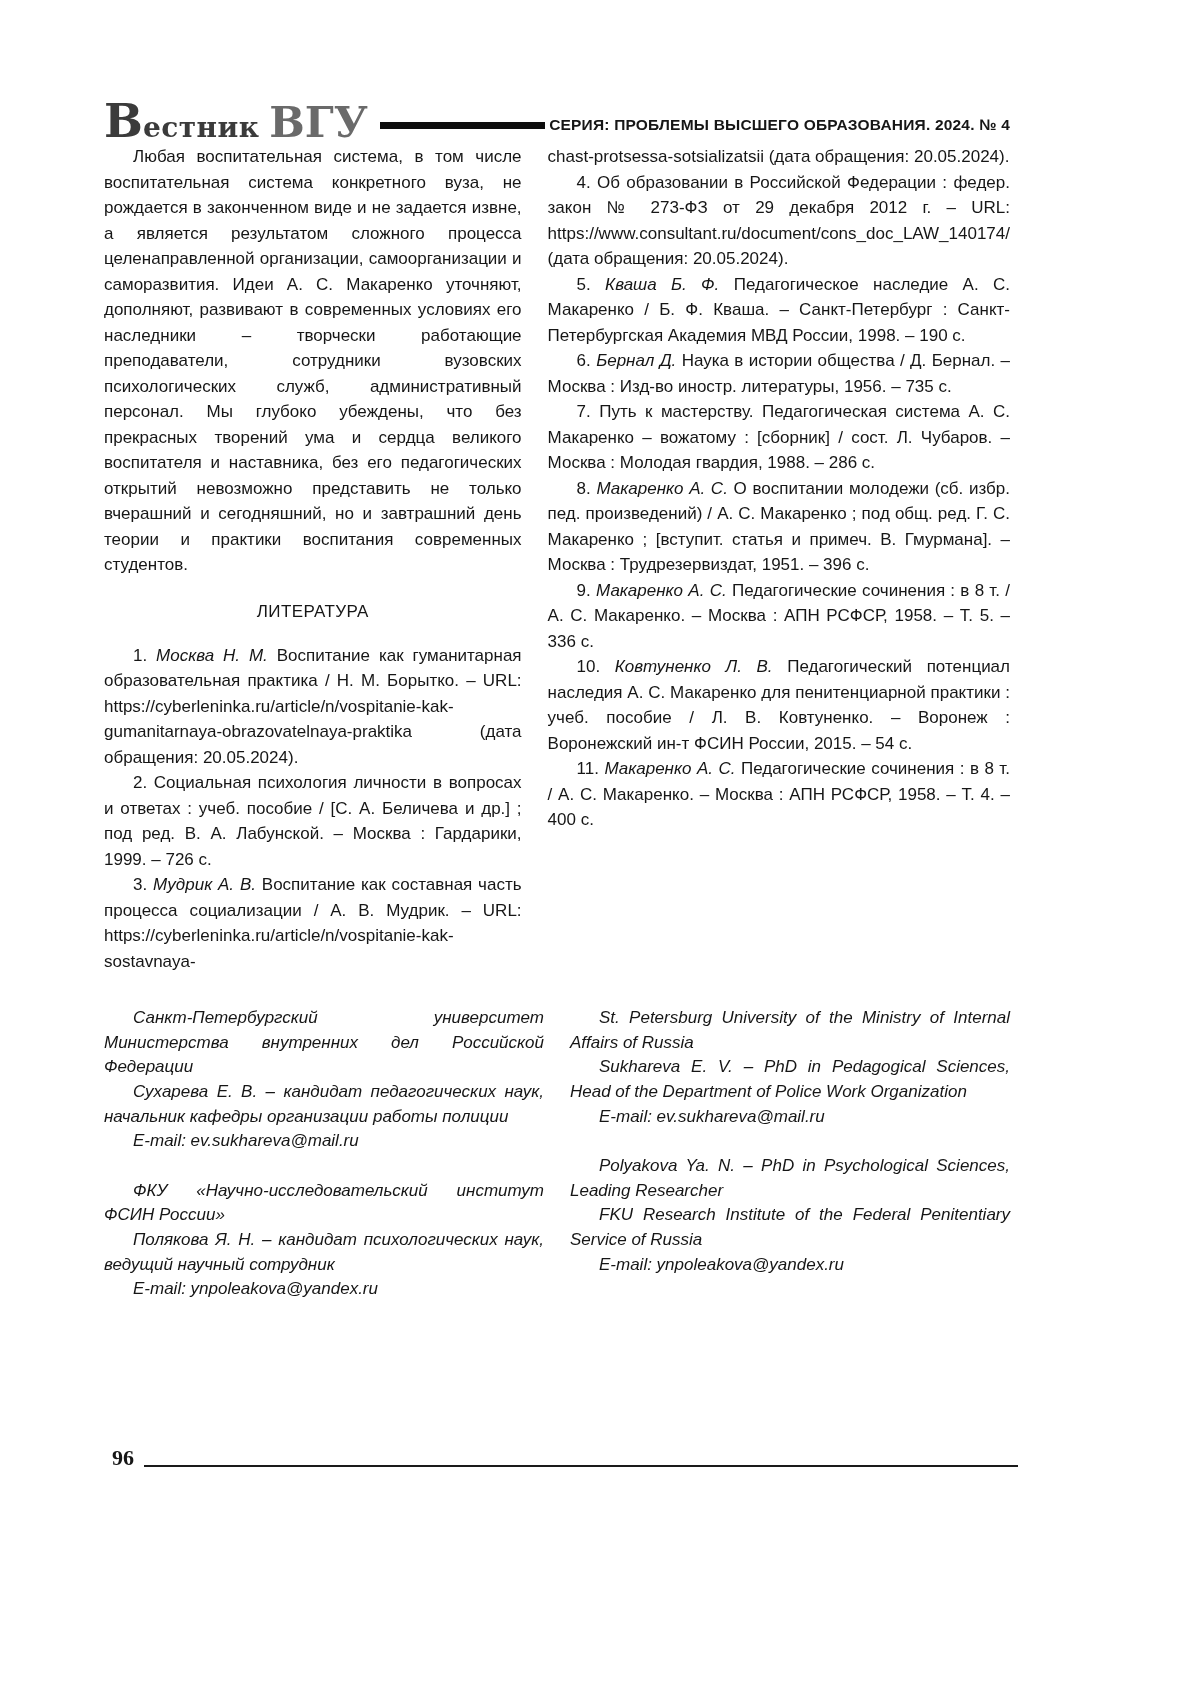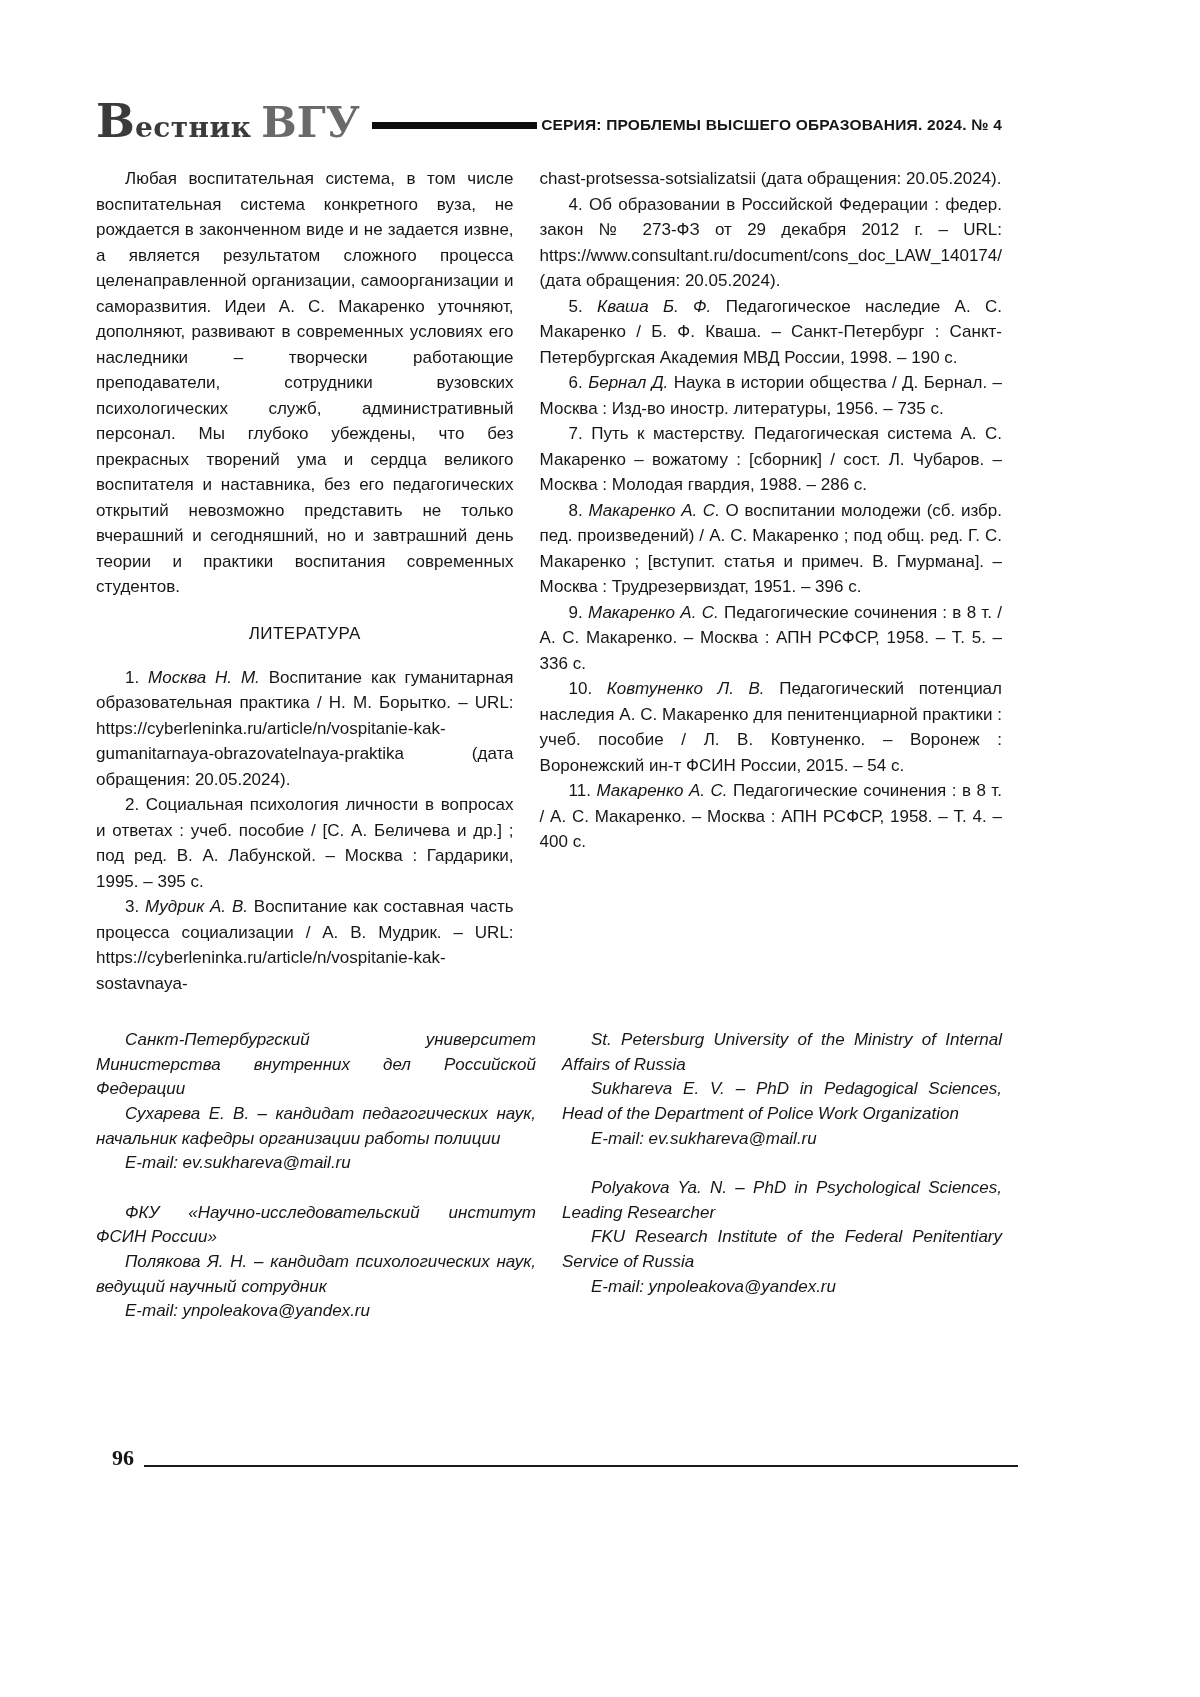--- a/index.html
+++ b/index.html
@@ -6,21 +6,21 @@
   html, body { margin: 0; padding: 0; }
   body {
     width: 1200px;
     height: 1697px;
     background: #ffffff;
     font-family: "Liberation Sans", sans-serif;
     color: #161616;
     position: relative;
     overflow: hidden;
   }
-  .page { position: absolute; left: 96px; top: 98px; width: 906px; }
+  .page { position: absolute; left: 104px; top: 98px; width: 906px; }
 
   
   .header { display: flex; align-items: center; }
   .logo {
     font-family: "DejaVu Serif", serif;
     font-weight: 700;
     color: #3b3b3b;
     white-space: nowrap;
     line-height: 1;
   }
@@ -37,21 +37,21 @@
   .series {
     font-size: 15.5px;
     font-weight: 700;
     white-space: nowrap;
     letter-spacing: 0.2px;
     padding-top: 8px;
   }
 
   
   .cols { display: grid; grid-template-columns: 1fr 1fr; column-gap: 26px; }
-  .main-row { margin-top: 22px; }
+  .main-row { }
   p.para, p.ref {
     font-size: 17px;
     line-height: 1.5;
     text-align: justify;
     text-indent: 29px;
     margin: 0;
   }
   p.cont { text-indent: 0; }
   .lit-heading {
     font-size: 17px;
@@ -102,21 +102,21 @@
     <div class="series">СЕРИЯ: ПРОБЛЕМЫ ВЫСШЕГО ОБРАЗОВАНИЯ. 2024. № 4</div>
   </header>
 
   <div class="cols main-row">
 
     <div class="col">
       <p class="para">Любая воспитательная система, в том числе воспитательная система конкретного вуза, не рождается в законченном виде и не задается извне, а является результатом сложного процесса целенаправленной организации, самоорганизации и саморазвития. Идеи А. С. Макаренко уточняют, дополняют, развивают в современных условиях его наследники – творчески работающие преподаватели, сотрудники вузовских психологических служб, административный персонал. Мы глубоко убеждены, что без прекрасных творений ума и сердца великого воспитателя и наставника, без его педагогических открытий невозможно представить не только вчерашний и сегодняшний, но и завтрашний день теории и практики воспитания современных студентов.</p>
       <h2 class="lit-heading">ЛИТЕРАТУРА</h2>
 
       <p class="ref"><span>1.</span> <span class="it">Москва Н. М.</span> <span>Воспитание как гуманитарная образовательная практика / Н. М. Борытко. – URL: https://cyberleninka.ru/article/n/vospitanie-kak-gumanitarnaya-obrazovatelnaya-praktika (дата обращения: 20.05.2024).</span></p>
-      <p class="ref"><span>2.</span> <span class="it"></span> <span>Социальная психология личности в вопросах и ответах : учеб. пособие / [С. А. Беличева и др.] ; под ред. В. А. Лабунской. – Москва : Гардарики, 1995. – 395 с.</span></p>
+      <p class="ref"><span>2.</span> <span class="it"></span> <span>Социальная психология личности в вопросах и ответах : учеб. пособие / [С. А. Беличева и др.] ; под ред. В. А. Лабунской. – Москва : Гардарики, 1999. – 726 с.</span></p>
       <p class="ref"><span>3.</span> <span class="it">Мудрик А. В.</span> <span>Воспитание как составная часть процесса социализации / А. В. Мудрик. – URL: https://cyberleninka.ru/article/n/vospitanie-kak-sostavnaya-</span></p>
     </div>
 
     <div class="col">
       <p class="ref cont">chast-protsessa-sotsializatsii (дата обращения: 20.05.2024).</p>
 
       <p class="ref"><span>4.</span> <span class="it"></span> <span>Об образовании в Российской Федерации : федер. закон № 273-ФЗ от 29 декабря 2012 г. – URL: https://www.consultant.ru/document/cons_doc_LAW_140174/ (дата обращения: 20.05.2024).</span></p>
       <p class="ref"><span>5.</span> <span class="it">Кваша Б. Ф.</span> <span>Педагогическое наследие А. С. Макаренко / Б. Ф. Кваша. – Санкт-Петербург : Санкт-Петербургская Академия МВД России, 1998. – 190 с.</span></p>
       <p class="ref"><span>6.</span> <span class="it">Бернал Д.</span> <span>Наука в истории общества / Д. Бернал. – Москва : Изд-во иностр. литературы, 1956. – 735 с.</span></p>
       <p class="ref"><span>7.</span> <span class="it"></span> <span>Путь к мастерству. Педагогическая система А. С. Макаренко – вожатому : [сборник] / сост. Л. Чубаров. – Москва : Молодая гвардия, 1988. – 286 с.</span></p>

